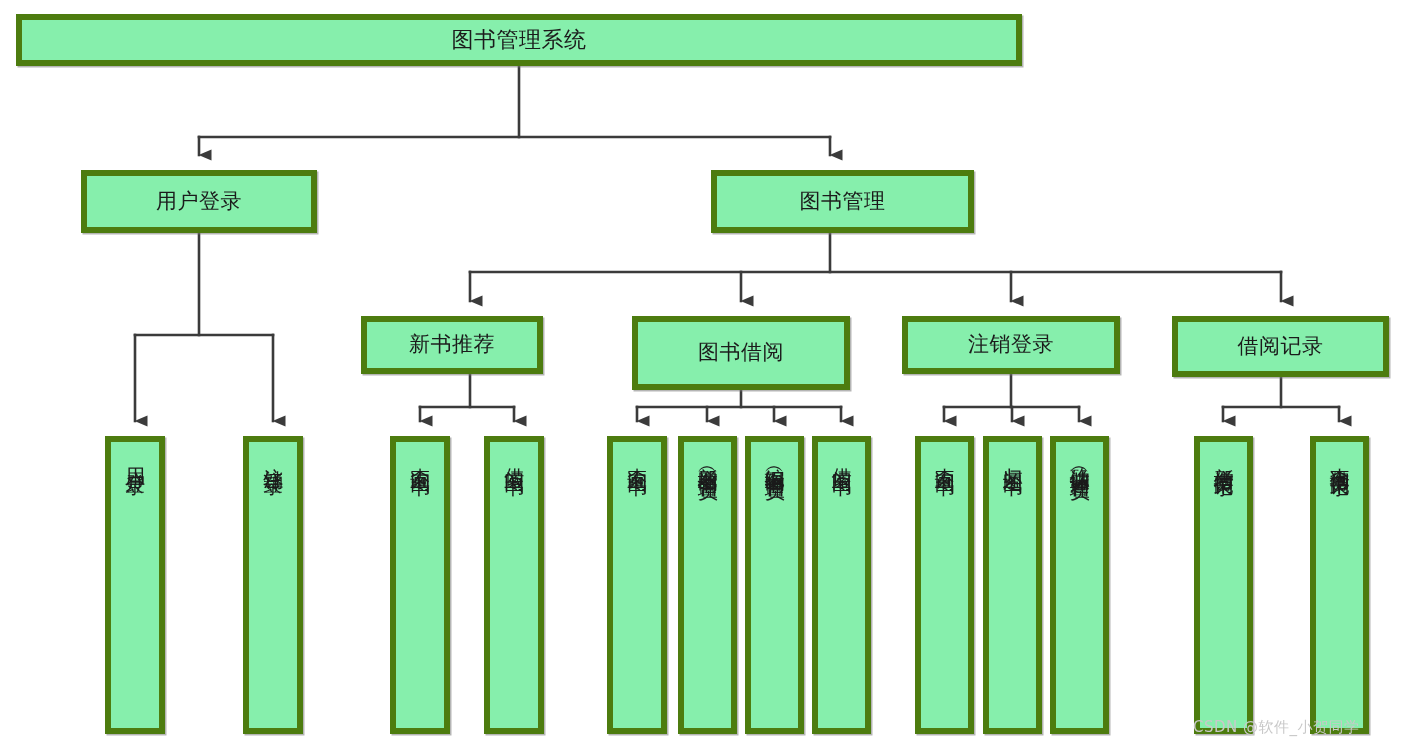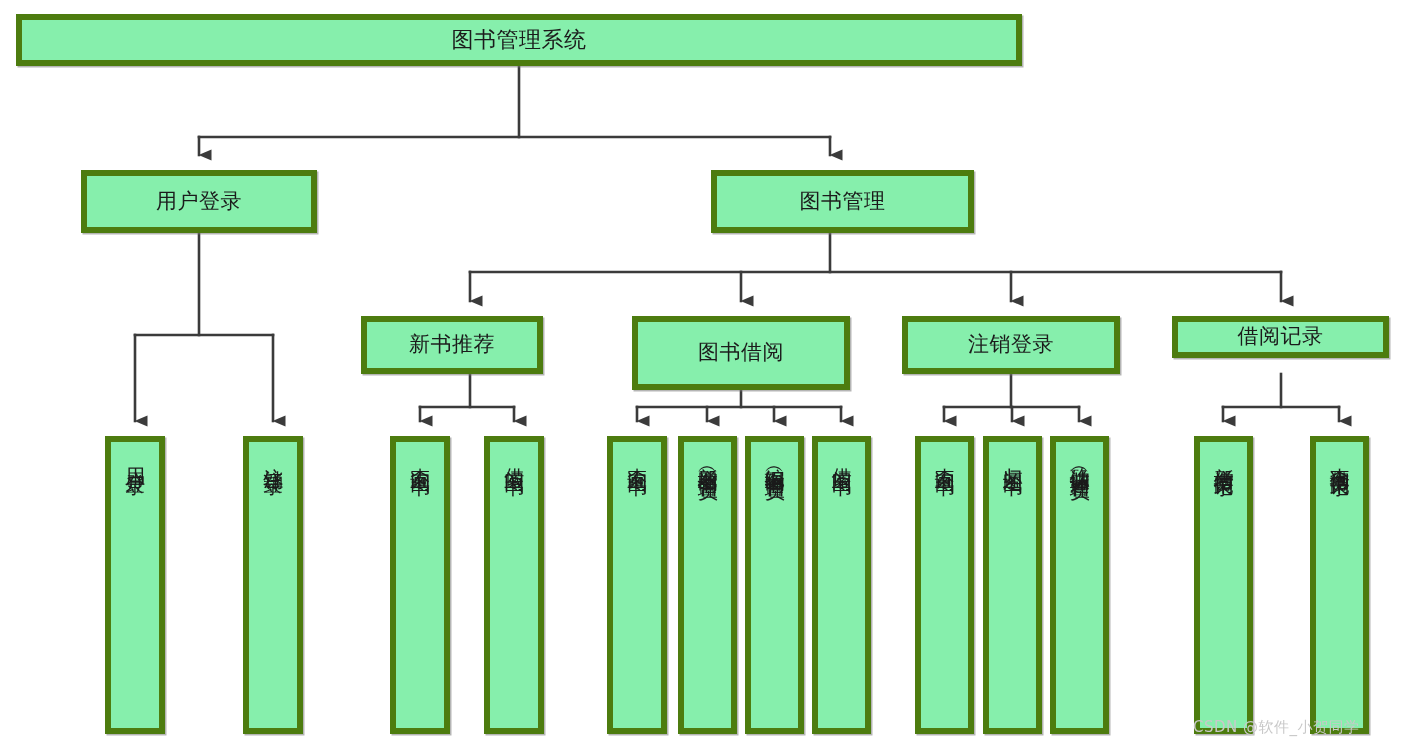--- a/index.html
+++ b/index.html
@@ -146,21 +146,21 @@
 
   <div class="node h" style="left:361px; top:316px; width:182px; height:58px;">
     <span class="node-label">新书推荐</span>
   </div>
   <div class="node h" style="left:632px; top:316px; width:218px; height:74px;">
     <span class="node-label">图书借阅</span>
   </div>
   <div class="node h" style="left:902px; top:316px; width:218px; height:58px;">
     <span class="node-label">注销登录</span>
   </div>
-  <div class="node h" style="left:1172px; top:316px; width:217px; height:42px;">
+  <div class="node h" style="left:1172px; top:316px; width:217px; height:61px;">
     <span class="node-label">借阅记录</span>
   </div>
 
   <div class="node v" style="left:105px; top:436px; width:60px; height:298px;">
     <span class="node-label">用户登录</span>
   </div>
   <div class="node v" style="left:243px; top:436px; width:60px; height:298px;">
     <span class="node-label">注销登录</span>
   </div>
   <div class="node v" style="left:390px; top:436px; width:60px; height:298px;">

